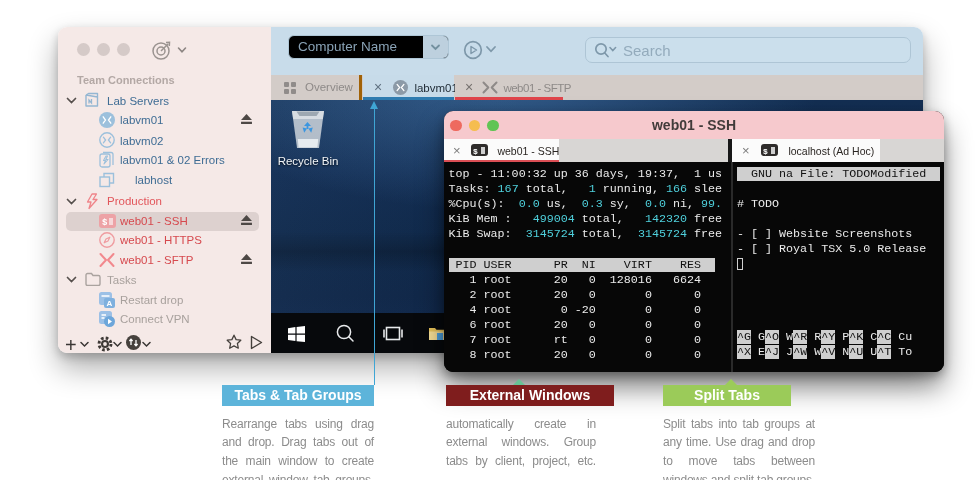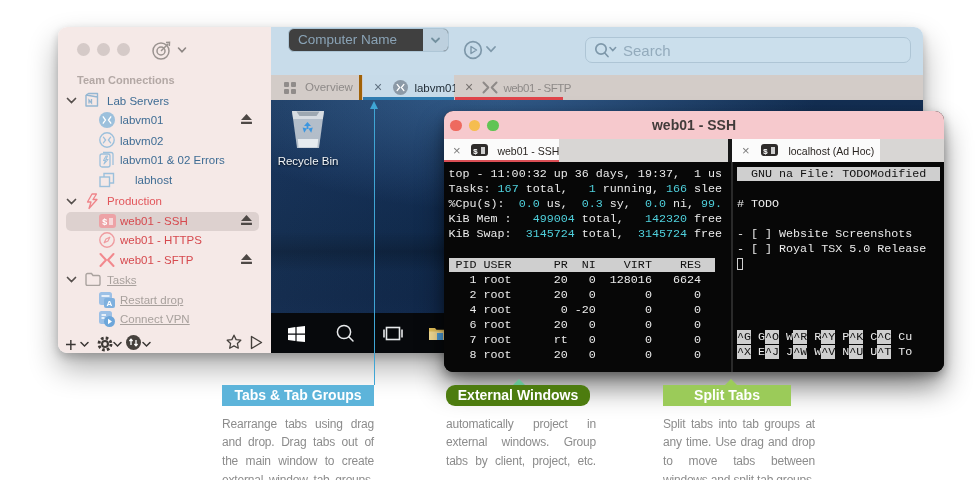--- a/index.html
+++ b/index.html
@@ -25,26 +25,26 @@
   #taskbar { left:0; top:213px; width:652px; height:40px; background:#07090c; }
 
   
   .tl { width:13px; height:13px; border-radius:50%; background:#d5cac8; }
 
   
   .sbhdr { font-size:11px; font-weight:bold; color:#b3a8a5; line-height:13px; }
   .row { font-size:11.5px; line-height:19px; white-space:nowrap; }
   .blue { color:#3e6c94; }
   .red { color:#d6494e; }
-  .gray { color:#a8a19d;text-decoration:underline; }
+  .gray { color:#a8a19d; }
 
   .eject { width:11px; height:10px; }
 
   
-  #combo { left:17px; top:1px; width:161px; height:24px; background:#404040;
+  #combo { left:17px; top:8px; width:161px; height:24px; background:#000000;
     border:1px solid #aec6d6; border-radius:6px; color:#8aa3b6; font-size:13.5px;
     line-height:22px; padding-left:9px; }
   #searchbox { left:314px; top:10px; width:326px; height:26px; background:#cbdfec;
     border:1.5px solid #aec5d5; border-radius:7px; }
 
   
   .tab { top:0; height:25px; font-size:11.5px; line-height:25px; white-space:nowrap; }
 
   
   #term { left:444px; top:111px; width:500px; height:261px; border-radius:9px;
@@ -364,32 +364,32 @@
 - [ ] Website Screenshots
 - [ ] Royal TSX 5.0 Release
 <span style="display:inline-block; width:6px; height:12px; border:1.2px solid #cfcfcf; vertical-align:-2px;"></span></pre>
       <pre class="mono abs" style="left:4.5px; top:168px;"><span class="inv">^G</span> G<span class="inv">^O</span> W<span class="inv">^R</span> R<span class="inv">^Y</span> P<span class="inv">^K</span> C<span class="inv">^C</span> Cu
 <span class="inv">^X</span> E<span class="inv">^J</span> J<span class="inv">^W</span> W<span class="inv">^V</span> N<span class="inv">^U</span> U<span class="inv">^T</span> To</pre>
     </div>
   </div>
 
   <div class="abs lbl" style="left:222px; top:385px; width:152px; background:#5db4da;">Tabs &amp; Tab Groups</div>
   <div class="abs tri" style="left:512px; top:379px; border-bottom:7px solid #67c295;"></div>
-  <div class="abs lbl" style="left:446px; top:385px; width:144px; background:#4d7c0f;border-radius:9px;">External Windows</div>
+  <div class="abs lbl" style="left:446px; top:385px; width:168px; background:#7f1d1d;">External Windows</div>
   <div class="abs tri" style="left:724px; top:379px; border-bottom:7px solid #9bcb59;"></div>
   <div class="abs lbl" style="left:663px; top:385px; width:128px; background:#9bcb59;">Split Tabs</div>
 
   <div class="abs para" style="left:222px; top:414.5px; width:152px;">
     <div>Rearrange tabs using drag</div>
     <div>and drop. Drag tabs out of</div>
     <div>the main window to create</div>
     <div>external window tab groups.</div>
   </div>
   <div class="abs para" style="left:446px; top:414.5px; width:150px;">
-    <div>automatically project in</div>
+    <div>automatically create in</div>
     <div>external windows. Group</div>
     <div>tabs by client, project, etc.</div>
   </div>
   <div class="abs para" style="left:663px; top:414.5px; width:152px;">
     <div>Split tabs into tab groups at</div>
     <div>any time. Use drag and drop</div>
     <div>to move tabs between</div>
     <div>windows and split tab groups.</div>
   </div>
 

